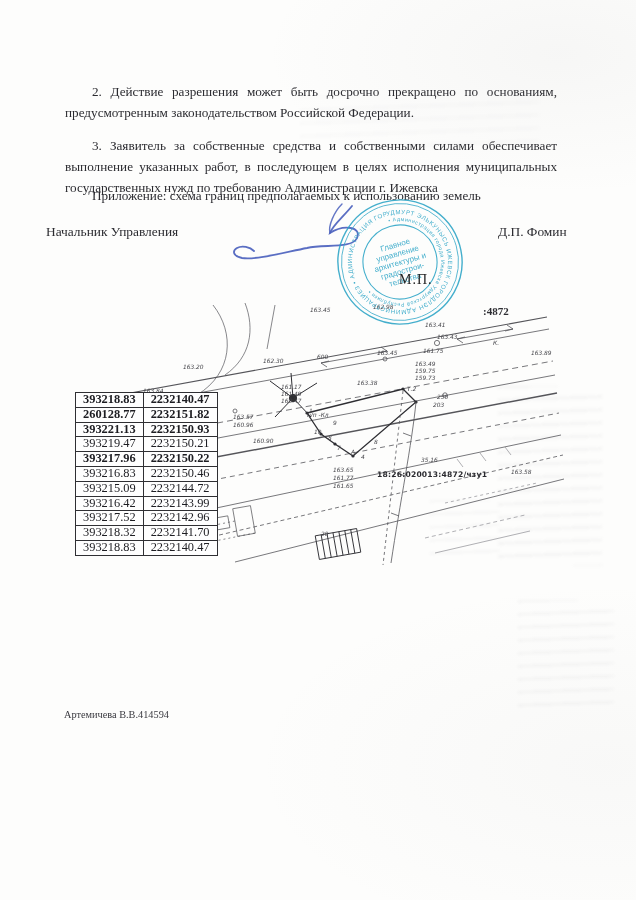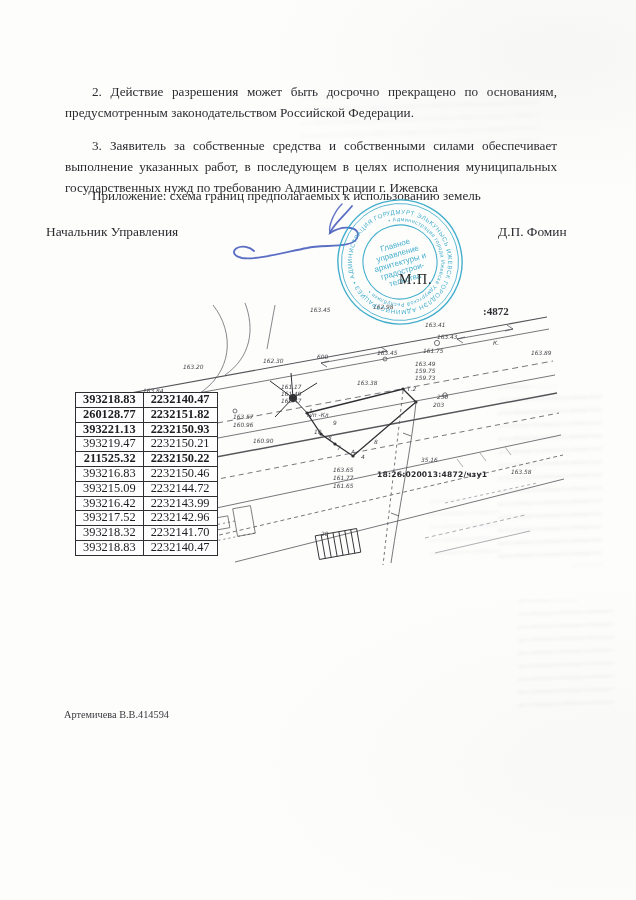--- a/index.html
+++ b/index.html
@@ -25,21 +25,21 @@
   .mp-label{left:399px;top:272px;font-size:14px;color:#222;z-index:6;letter-spacing:1px;}
   .scheme-title{left:172px;top:291px;font-size:11.6px;color:#333338;z-index:2;word-spacing:2px;}
   .scheme-num{left:447px;top:305px;font-size:11px;font-weight:bold;color:#2e2e33;z-index:2;margin-left:36px;}
   .footer-ref{left:64px;top:709px;font-size:10.3px;color:#3a3a40;}
 
   
   .coords{position:absolute;left:75px;top:392px;z-index:4;background:#fefefe;}
   .coords table{border-collapse:collapse;}
   .coords td{
     border:1.2px solid #2f2f33;font-size:12.4px;line-height:13.8px;
-    padding:0 7px;text-align:right;color:#1d1d22;
+    padding:0 7px;text-align:left;color:#1d1d22;
     font-family:"Liberation Serif",serif;white-space:nowrap;
   }
   .coords tr.b td{font-weight:bold;}
 
   
   .map{position:absolute;left:85px;top:303px;width:480px;height:268px;z-index:1;}
   .map svg{width:100%;height:100%;}
   .map text{font-family:"DejaVu Sans",sans-serif;font-size:5.9px;font-style:italic;fill:#45454a;}
   .map text.cad{font-size:7.6px;font-style:normal;font-weight:bold;fill:#2a2a2f;letter-spacing:.2px;}
   .map .ln{stroke:#55555a;fill:none;}
@@ -254,21 +254,21 @@
           </tr>
           <tr class="b">
             <td>393221.13</td>
             <td>2232150.93</td>
           </tr>
           <tr>
             <td>393219.47</td>
             <td>2232150.21</td>
           </tr>
           <tr class="b">
-            <td>211525.32</td>
+            <td>393217.96</td>
             <td>2232150.22</td>
           </tr>
           <tr>
             <td>393216.83</td>
             <td>2232150.46</td>
           </tr>
           <tr>
             <td>393215.09</td>
             <td>2232144.72</td>
           </tr>

